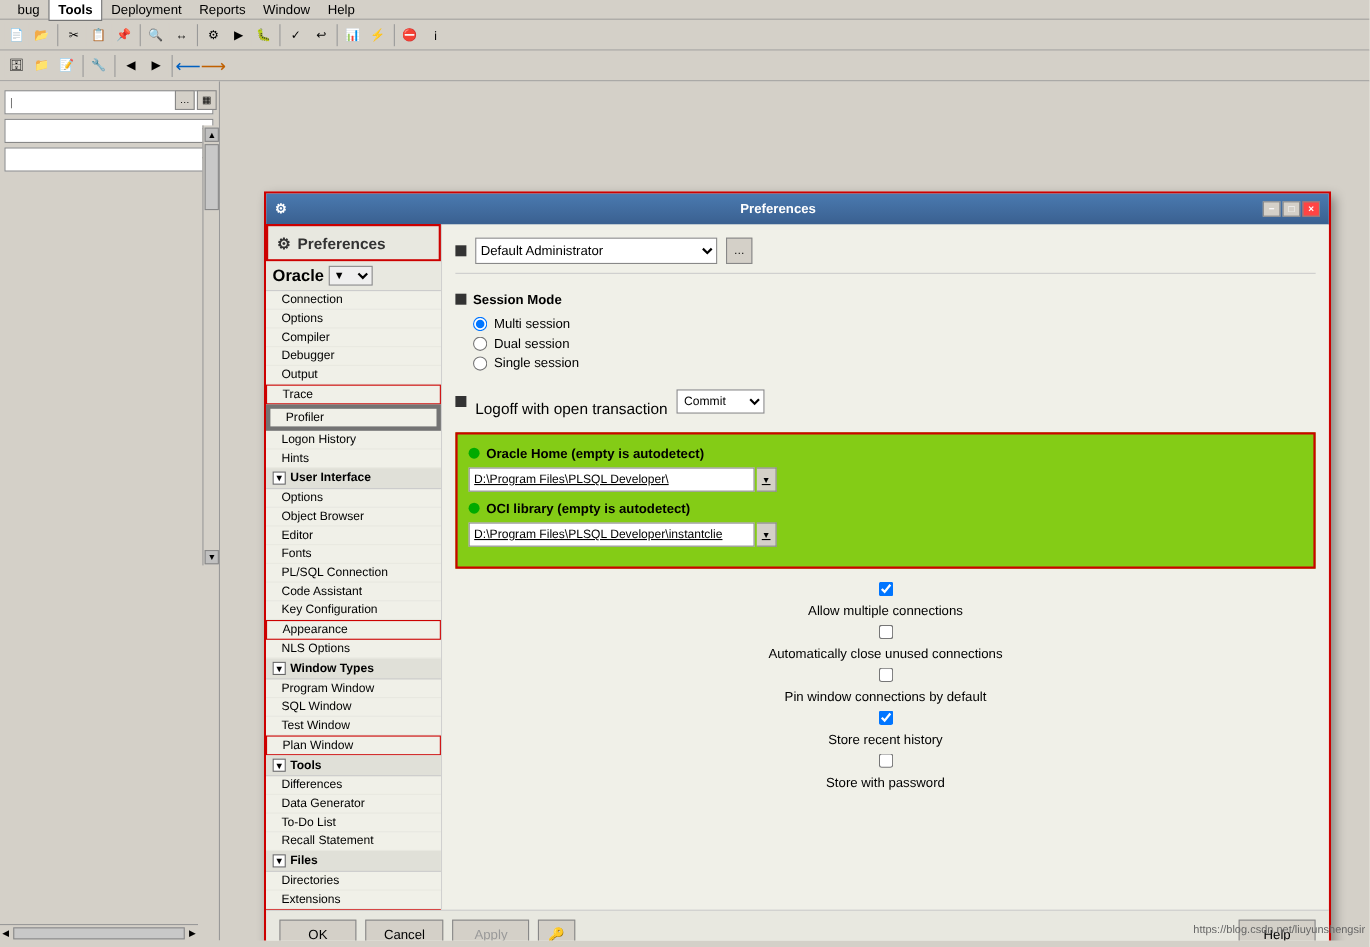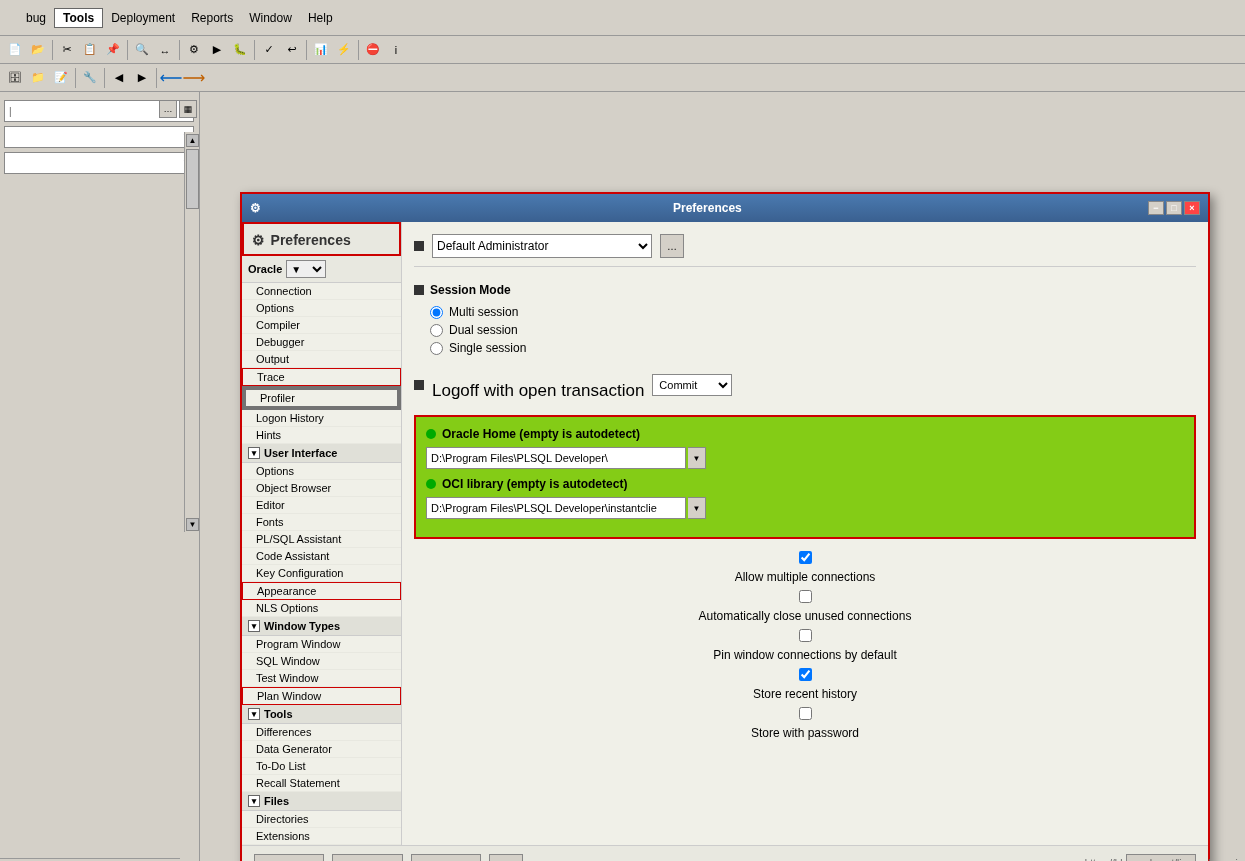--- a/index.html
+++ b/index.html
@@ -1,19 +1,19 @@
 <!DOCTYPE html>
 <html><head>
   <meta charset="utf-8">
   <style>
     * { box-sizing: border-box; margin: 0; padding: 0; }
     body { font-family: 'Segoe UI', Tahoma, sans-serif; font-size: 12px; background: #d4d0c8; overflow: hidden; }
 
     
-    .menubar { background: #d4d0c8; height: 36px; display: flex; align-items: center; border-bottom: 1px solid #999; padding: 0 18px; }
+    .menubar { background: #d4d0c8; height: 18px; display: flex; align-items: center; border-bottom: 1px solid #999; padding: 0 8px; }
     .menubar-item { padding: 2px 8px; cursor: pointer; font-size: 12px; }
 
     
     .toolbar { background: #d4d0c8; height: 28px; display: flex; align-items: center; padding: 2px 4px; border-bottom: 1px solid #999; gap: 1px; flex-wrap: wrap; }
     .toolbar-btn { width: 22px; height: 22px; background: #d4d0c8; border: 1px solid transparent; display: flex; align-items: center; justify-content: center; cursor: pointer; font-size: 11px; }
     .toolbar-sep { width: 1px; height: 20px; background: #999; margin: 0 2px; }
 
     
     .main-area { display: flex; height: calc(861px - 80px); background: #d4d0c8; }
 
@@ -44,29 +44,29 @@
 
     .section-block { margin-bottom: 14px; }
     .section-title { display: flex; align-items: center; gap: 6px; font-weight: bold; font-size: 12px; margin-bottom: 8px; }
     .section-icon { width: 10px; height: 10px; background: #333; display: inline-block; }
 
     .radio-group { display: flex; flex-direction: column; gap: 4px; margin-left: 16px; }
     .radio-item { display: flex; align-items: center; gap: 6px; font-size: 12px; }
     .radio-item input { margin: 0; }
 
     .form-row { display: flex; align-items: center; gap: 8px; margin-bottom: 8px; font-size: 12px; }
-    .form-label { font-size: 17px; margin-top: 12px; }
+    .form-label { font-size: 14px; margin-top: 12px; }
 
     select.dropdown { height: 22px; font-size: 11px; border: 1px solid #888; background: white; padding: 0 2px; }
 
     .highlighted-box { border: 2px solid #c00; padding: 10px; background: #84cc16; margin-bottom: 12px; }
     .highlighted-section-title { font-size: 12px; font-weight: bold; margin-bottom: 6px; display: flex; align-items: center; gap: 6px; }
     .green-dot { width: 10px; height: 10px; background: #00aa00; border-radius: 50%; display: inline-block; flex-shrink: 0; }
     .field-row { display: flex; align-items: center; gap: 6px; margin-bottom: 8px; font-size: 12px; }
-    .field-input { display: flex; align-items: center; gap: 2px; }
+    .field-input { display: flex; align-items: center; gap: 2px; text-decoration: underline; }
     .field-input input[type=text] { width: 240px; height: 22px; font-size: 11px; border: 1px solid #888; background: white; padding: 0 4px; }
     .field-input .dropdown-arrow { width: 18px; height: 22px; background: #d4d0c8; border: 1px solid #888; border-left: none; display: flex; align-items: center; justify-content: center; font-size: 8px; cursor: pointer; }
 
     .highlighted-row { background: #1e90ff; color: white; padding: 4px 8px; font-weight: bold; font-size: 12px; margin: 0 -12px; }
 
     .checkbox-section { margin-top: 8px; }
     .checkbox-item { display: flex; align-items: center; gap: 6px; margin-bottom: 6px; font-size: 12px; flex-direction: column; }
     .checkbox-item input { margin: 0; }
 
     
@@ -177,21 +177,21 @@
     <div class="dialog-content">
 
       <div class="sidebar">
 
         <div class="pref-header" style="border: 2px solid #c00;">
           <span class="pref-icon">⚙</span>
           <span style="font-size:14px; font-weight:bold;">Preferences</span>
         </div>
 
         <div class="sidebar-header">
-          <span style="font-weight:bold; font-size:11px;">Oracle</span>
+          <span style="font-weight:bold; font-size:15px;">Oracle</span>
           <select style="font-size:10px; margin-left:4px; width:40px; height:18px; border:1px solid #888;"><option>▼</option></select>
         </div>
 
         <div class="sidebar-scroll">
 
           <div class="sidebar-item">Connection</div>
           <div class="sidebar-item">Options</div>
           <div class="sidebar-item">Compiler</div>
           <div class="sidebar-item">Debugger</div>
           <div class="sidebar-item">Output</div>
@@ -201,21 +201,21 @@
           <div class="sidebar-item">Hints</div>
 
           <div class="sidebar-section-header">
             <span class="expand-btn">▾</span>
             <span>User Interface</span>
           </div>
           <div class="sidebar-item">Options</div>
           <div class="sidebar-item">Object Browser</div>
           <div class="sidebar-item">Editor</div>
           <div class="sidebar-item">Fonts</div>
-          <div class="sidebar-item">PL/SQL Assistant</div>
+          <div class="sidebar-item">PL/SQL Connection</div>
           <div class="sidebar-item">Code Assistant</div>
           <div class="sidebar-item">Key Configuration</div>
           <div class="sidebar-item" style="border: 1px solid #c00;">Appearance</div>
           <div class="sidebar-item">NLS Options</div>
 
           <div class="sidebar-section-header">
             <span class="expand-btn">▾</span>
             <span>Window Types</span>
           </div>
           <div class="sidebar-item">Program Window</div>

